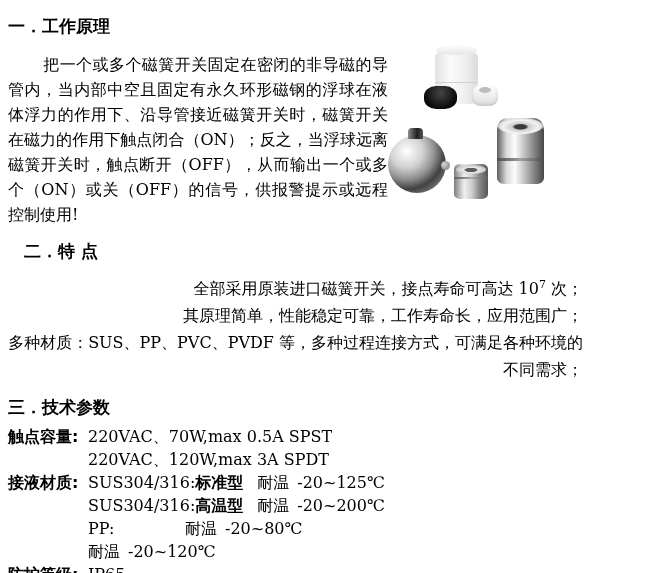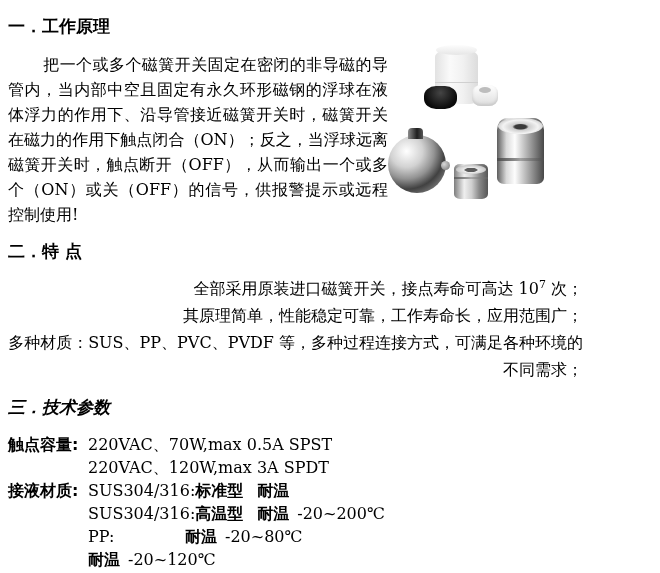--- a/index.html
+++ b/index.html
@@ -15,22 +15,22 @@
     font-size:16px;
     border-radius:6px;
   }
   h2.sec-heading {
     font-family:"DejaVu Sans","Liberation Sans",sans-serif;
     font-weight:bold;
     font-size:17px;
     color:#000000;
   }
   .h-first { margin:3px 0 14px 0; }
-  .h-mid   { margin:13px 0 8px 0; }
-  .h-last  { margin:13px 0 14px 0;font-style:italic; }
+  .h-mid   { margin:13px 0 8px 16px; }
+  .h-last  { margin:13px 0 6px 0; }
 
   
   .photo { float:right; position:relative; width:262px; height:196px; }
   .plastic-cyl {
     position:absolute; left:47px; top:36px; width:43px; height:56px;
     background:linear-gradient(to right,#e2e2e2,#fafafa 35%,#f1f1f1 65%,#dcdcdc);
     border-radius:21px 21px 8px 8px / 9px 9px 5px 5px;
   }
   .plastic-cyl::before {
     content:""; position:absolute; left:1px; top:-3px; width:41px; height:10px;
@@ -115,21 +115,21 @@
     font-family:"DejaVu Sans","Liberation Sans",sans-serif;
     font-size:16px;
   }
   .pmat { flex:0 0 97px; }
   .ptype {
     font-weight:bold; margin-right:14px;
     font-family:"DejaVu Sans","Liberation Sans",sans-serif;
   }
   .ptype:empty { display:none; }
   .ptlabel {
-    font-weight:bold; margin-right:8px;
+    font-weight:normal; margin-right:8px;
     font-family:"DejaVu Sans","Liberation Sans",sans-serif;
   }
 </style>
 </head>
 <body>
 
 <div class="page">
 
   <div class="photo">
     <div class="plastic-cyl"></div>
@@ -164,20 +164,21 @@
     <div class="prow">
         <span class="plabel"></span>
         <span class="pvalue">220VAC、120W,max 3A SPDT</span>
       </div>
 
     <div class="prow">
         <span class="plabel">接液材质:</span>
         <span class="pmat">SUS304/316:</span>
         <span class="ptype">标准型</span>
         <span class="ptlabel">耐温</span>
+        <span class="ptemp">-20~125℃</span>
       </div>
 
     <div class="prow">
         <span class="plabel"></span>
         <span class="pmat">SUS304/316:</span>
         <span class="ptype">高温型</span>
         <span class="ptlabel">耐温</span>
         <span class="ptemp">-20~200℃</span>
       </div>
 

